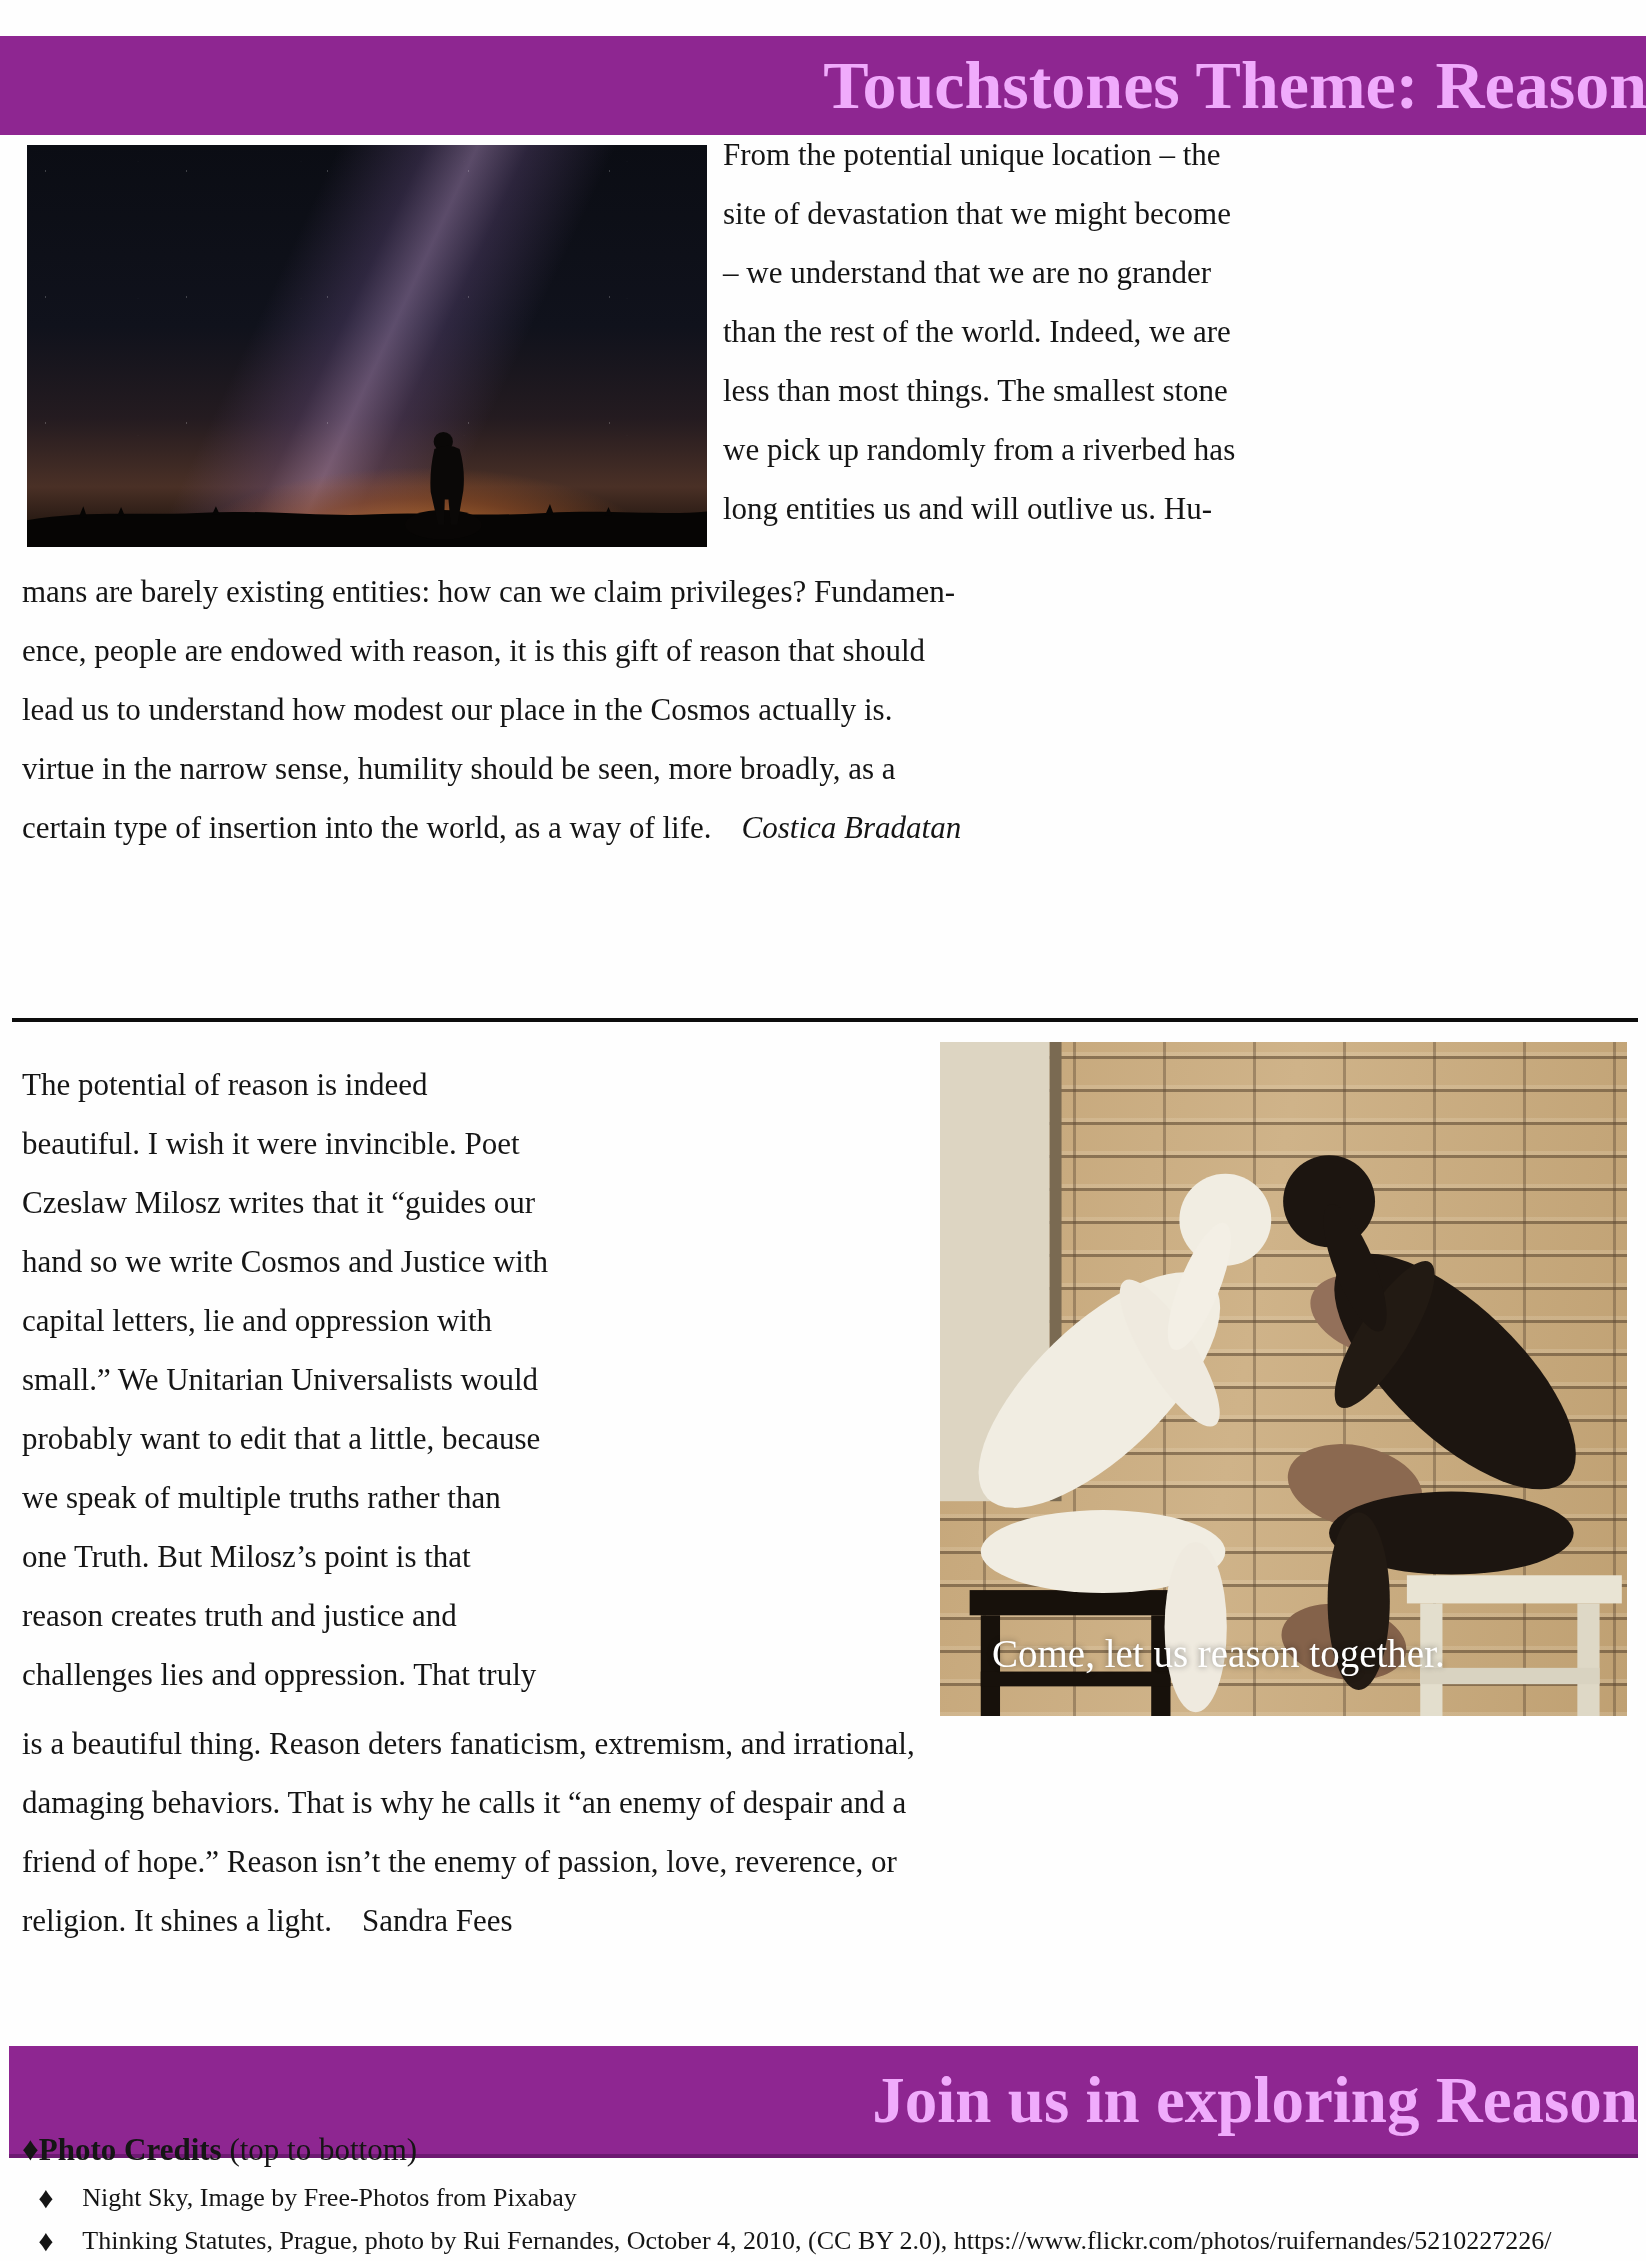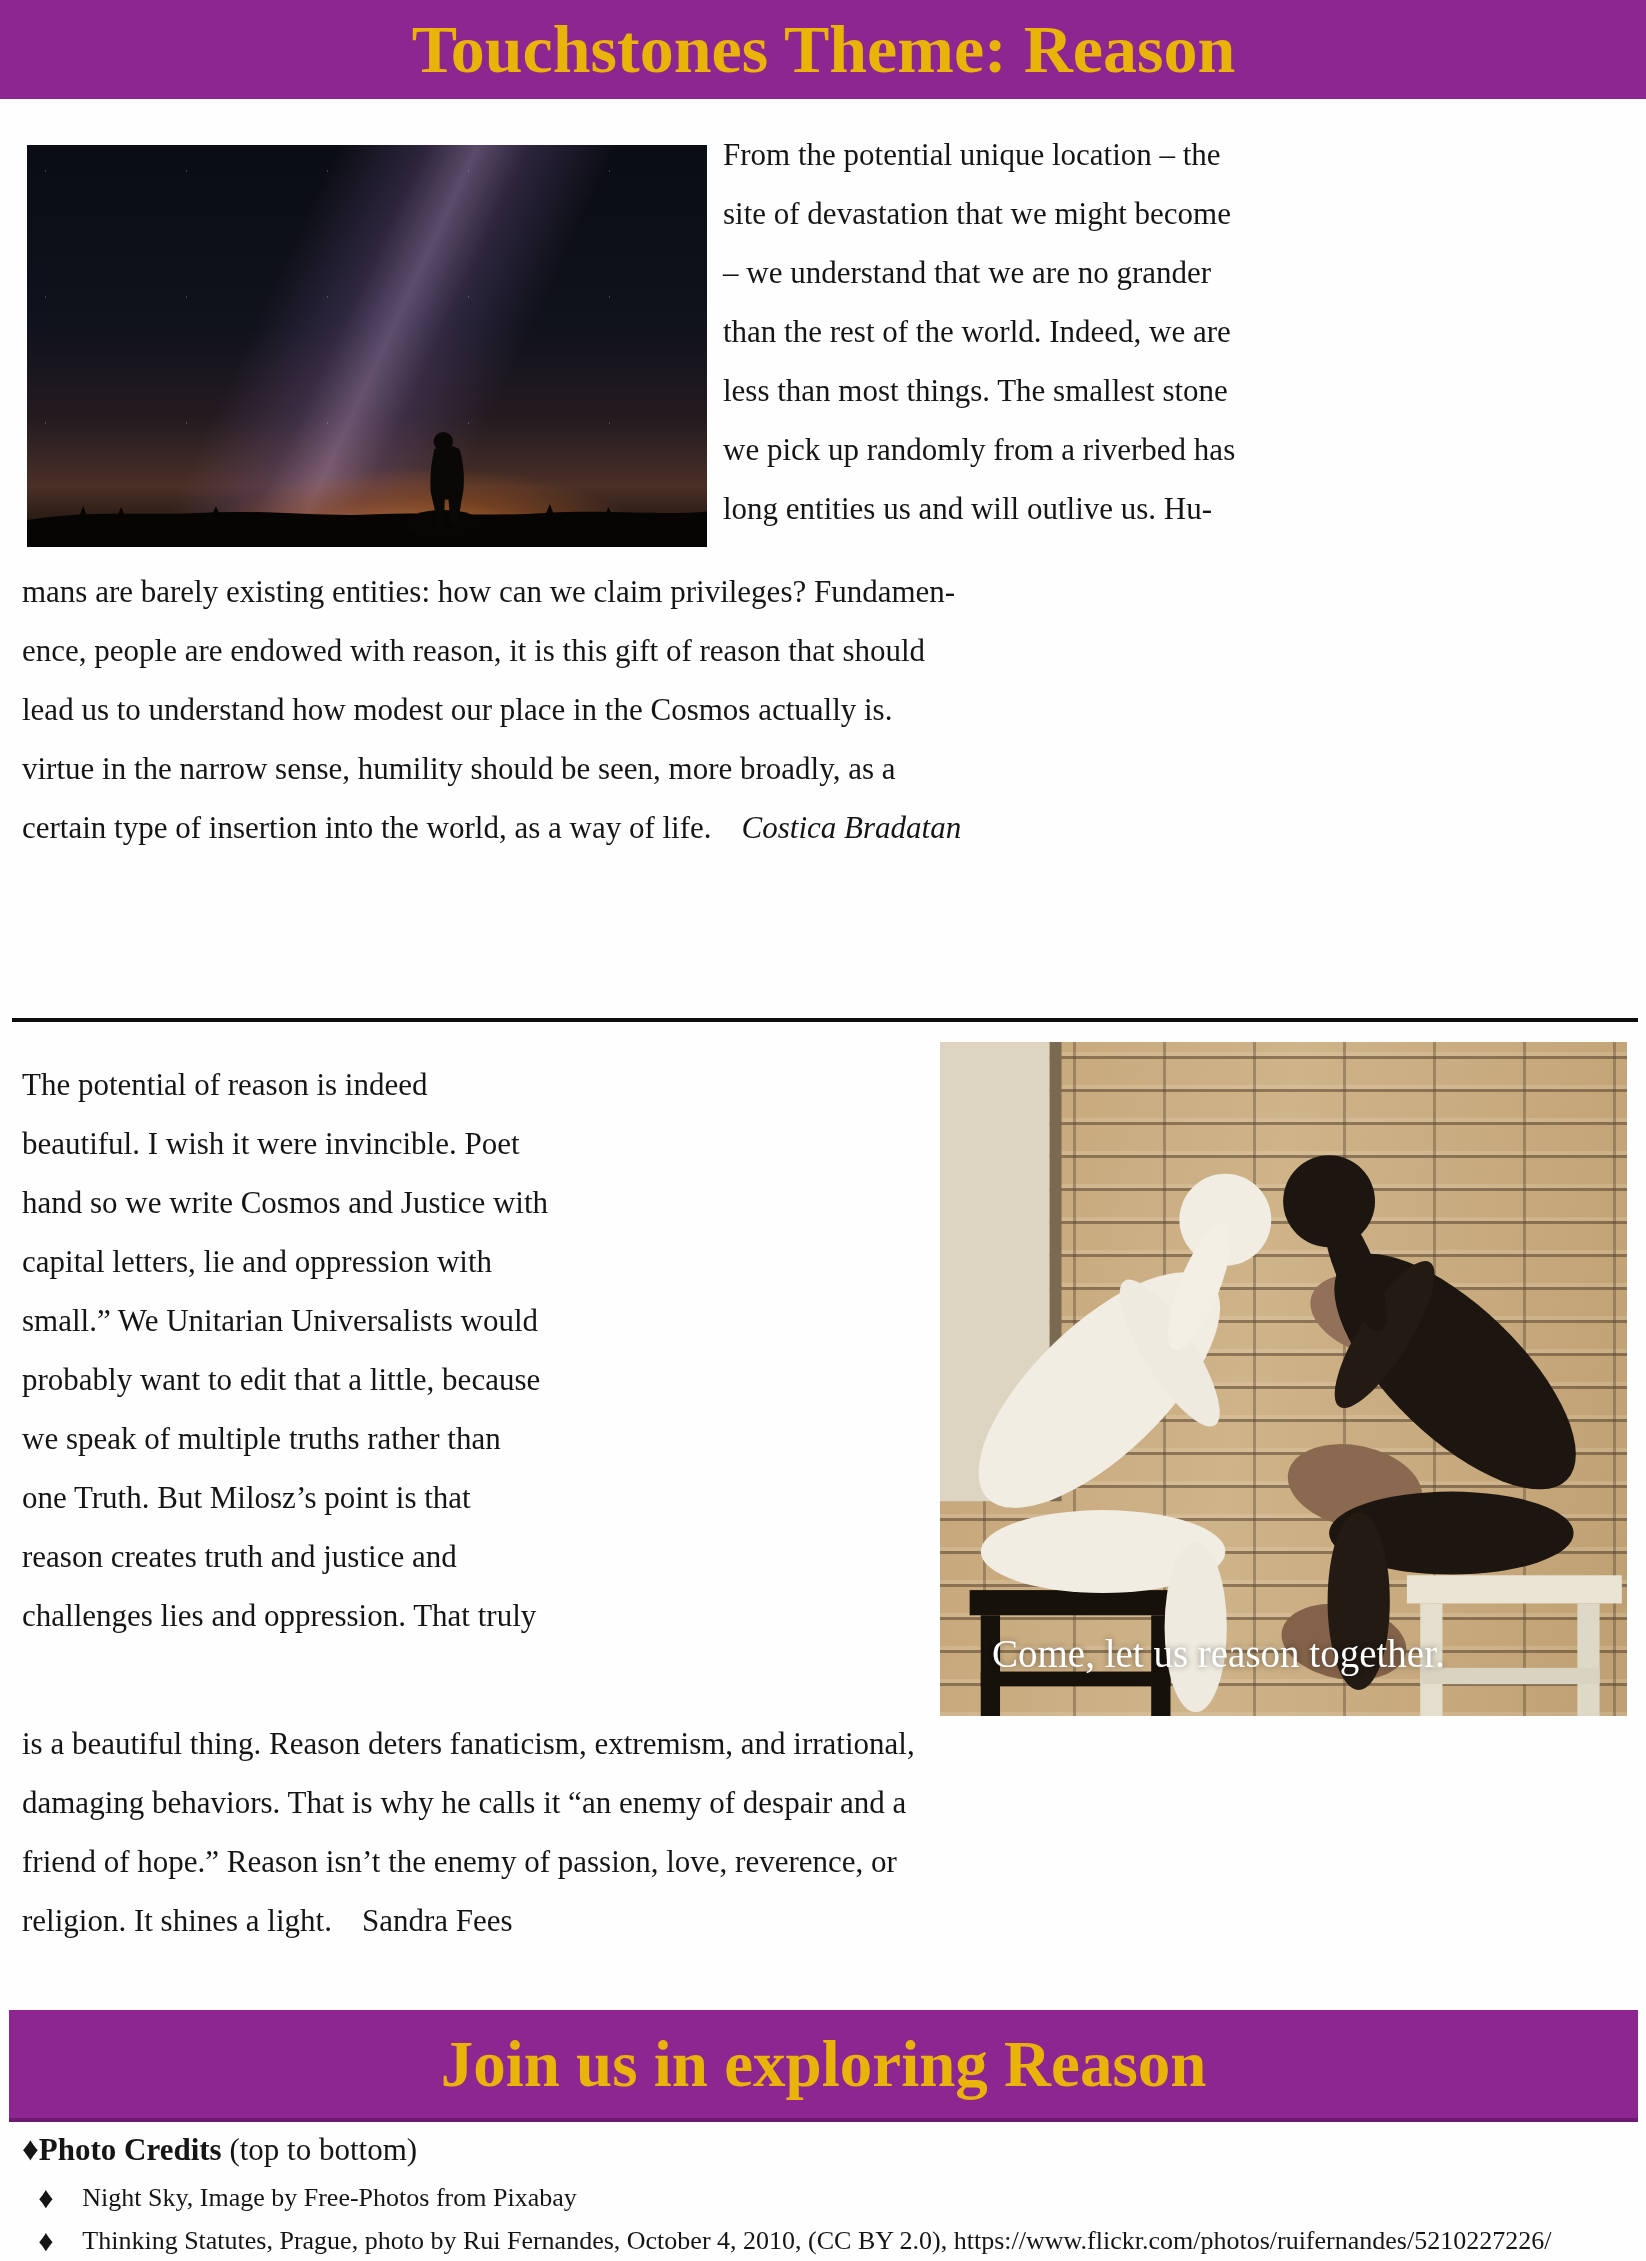--- a/index.html
+++ b/index.html
@@ -2,21 +2,21 @@
 <html style="font-size:12px"><head>
 <meta charset="utf-8">
 <style>
   html,body{margin:0;padding:0;background:#ffffff;}
   .page{
     position:relative; width:1647px; height:2261px; overflow:hidden;
     background:#fefefe; font-family:"Liberation Serif","DejaVu Serif",serif;
     color:#151515;
   }
   
-  .banner{position:absolute; left:0; width:100%; background:#8e2691; text-align:center; color:#eab308;}
+  .banner{position:absolute; left:0; width:100%; background:#8e2691; text-align:right; color:#f0abfc;margin-top:36px;}
   .banner-top{top:0; height:99px;}
   .banner-top .banner-title{font-size:68px; font-weight:bold; line-height:99px; white-space:nowrap;}
   .banner-bottom{top:2010px; left:9px; width:1629px; height:108px; border-bottom:4.4px solid #6d1a72;}
   .banner-bottom .banner-title{font-size:65px; font-weight:bold; line-height:108px; white-space:nowrap;}
 
   
   .flow{position:absolute;}
   .line{font-size:31px; line-height:59px; height:59px; white-space:nowrap;}
   .attr-italic{font-style:italic; margin-left:30px;}
   .attr-plain{margin-left:30px;}
@@ -111,20 +111,21 @@
     <div class="line">
       <span>certain type of insertion into the world, as a way of life.</span><span class="attr-italic">Costica Bradatan</span>
     </div>
   </div>
 
   <div class="divider"></div>
 
   <div class="flow" id="s2-beside">
       <div class="line">The potential of reason is indeed</div>
       <div class="line">beautiful. I wish it were invincible. Poet</div>
+      <div class="line">Czeslaw Milosz writes that it “guides our</div>
       <div class="line">hand so we write Cosmos and Justice with</div>
       <div class="line">capital letters, lie and oppression with</div>
       <div class="line">small.” We Unitarian Universalists would</div>
       <div class="line">probably want to edit that a little, because</div>
       <div class="line">we speak of multiple truths rather than</div>
       <div class="line">one Truth. But Milosz’s point is that</div>
       <div class="line">reason creates truth and justice and</div>
       <div class="line">challenges lies and oppression. That truly</div>
     </div>
 

